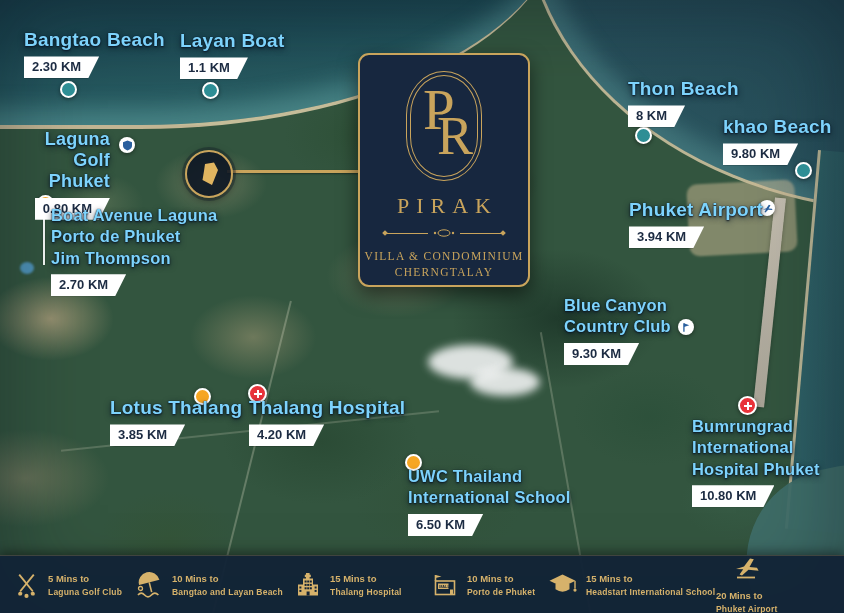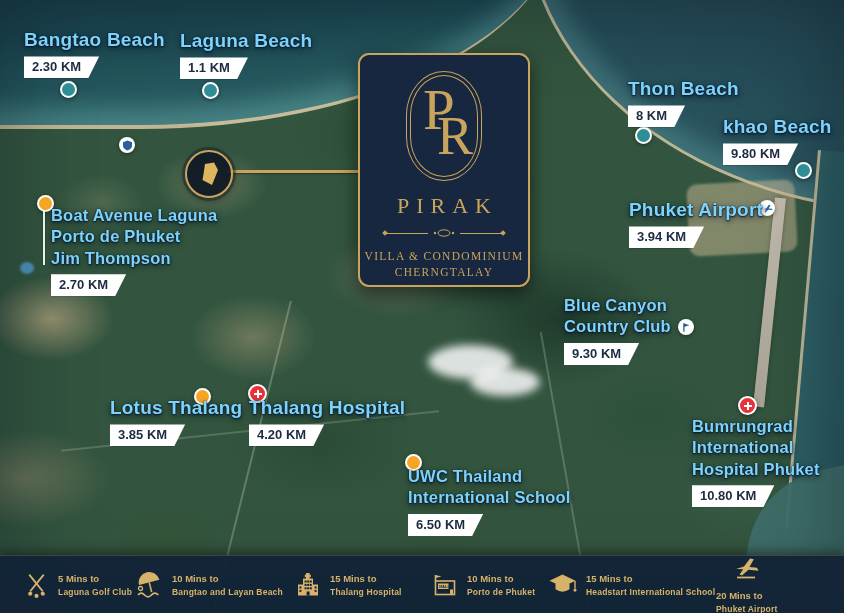--- a/index.html
+++ b/index.html
@@ -120,21 +120,21 @@
   .sub2{margin-top:4px;}
 
   
   .bar{position:absolute;left:0;bottom:0;width:844px;height:57px;z-index:6;
       background:rgba(18,35,54,.96);border-top:1px solid rgba(201,164,92,.25);
       box-shadow:0 -3px 10px rgba(0,0,0,.4);}
   .tg{position:absolute;top:50%;transform:translateY(-50%);display:flex;align-items:center;gap:9px;}
   .tg-txt{color:#d6b26b;line-height:1.5;white-space:nowrap;}
   .tg-l1{font-size:9.5px;font-weight:bold;}
   .tg-l2{font-size:8.5px;font-weight:bold;letter-spacing:.2px;}
-  #tg1{left:24px;} #tg2{left:136px;} #tg3{left:295px;}
+  #tg1{left:14px;} #tg2{left:136px;} #tg3{left:295px;}
   #tg4{left:432px;} #tg5{left:548px;} #tg6{left:716px;flex-direction:column;}
   .bicon{flex:0 0 auto;display:flex;align-items:center;justify-content:center;}
 </style>
 </head>
 <body>
 
 <div id="stage">
 
   <div class="land"></div>
   <div class="geo sea-nw"></div>
@@ -184,24 +184,29 @@
       <path d="M2 14 L9.5 11.5 L15 4 L18.5 4.8 L14.5 11.8 L21.5 12.6 L23 15.4 L13.5 14.6 L7.5 20.5 L5.3 19.6 L8.6 14.4 Z" fill="#2a5f9e"></path>
     </svg>
   </div>
 
   <div class="loc" id="loc-bangtao">
     <div class="loc-title">Bangtao Beach</div>
     <div class="badge">2.30 KM</div>
   </div>
 
   <div class="loc" id="loc-layan">
-    <div class="loc-title">Laguna Beach</div>
+    <div class="loc-title">Layan Boat</div>
     <div class="badge">1.1 KM</div>
   </div>
 
+  <div class="loc t-md" id="loc-laguna">
+    <div class="loc-title">Laguna Golf</div>
+    <div class="loc-title">Phuket</div>
+    <div class="badge">0.80 KM</div>
+  </div>
 
   <div class="loc t-sm" id="loc-boat">
     <div class="loc-title">Boat Avenue Laguna</div>
     <div class="loc-title">Porto de Phuket</div>
     <div class="loc-title">Jim Thompson</div>
     <div class="badge">2.70 KM</div>
   </div>
 
   <div class="loc" id="loc-thon">
     <div class="loc-title">Thon Beach</div>

